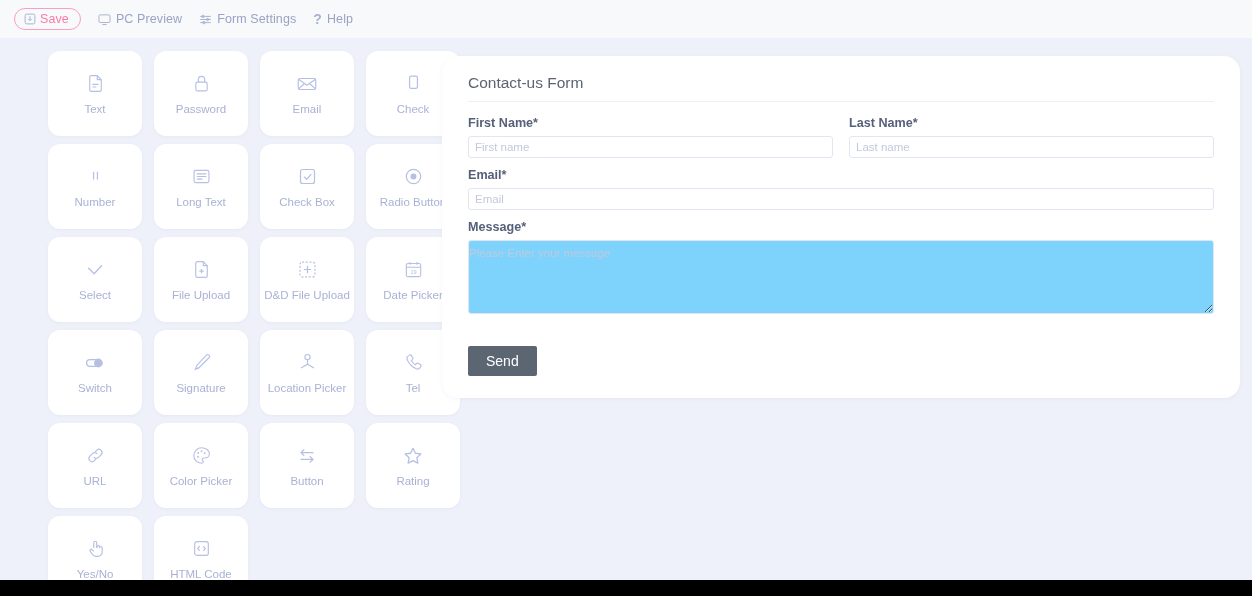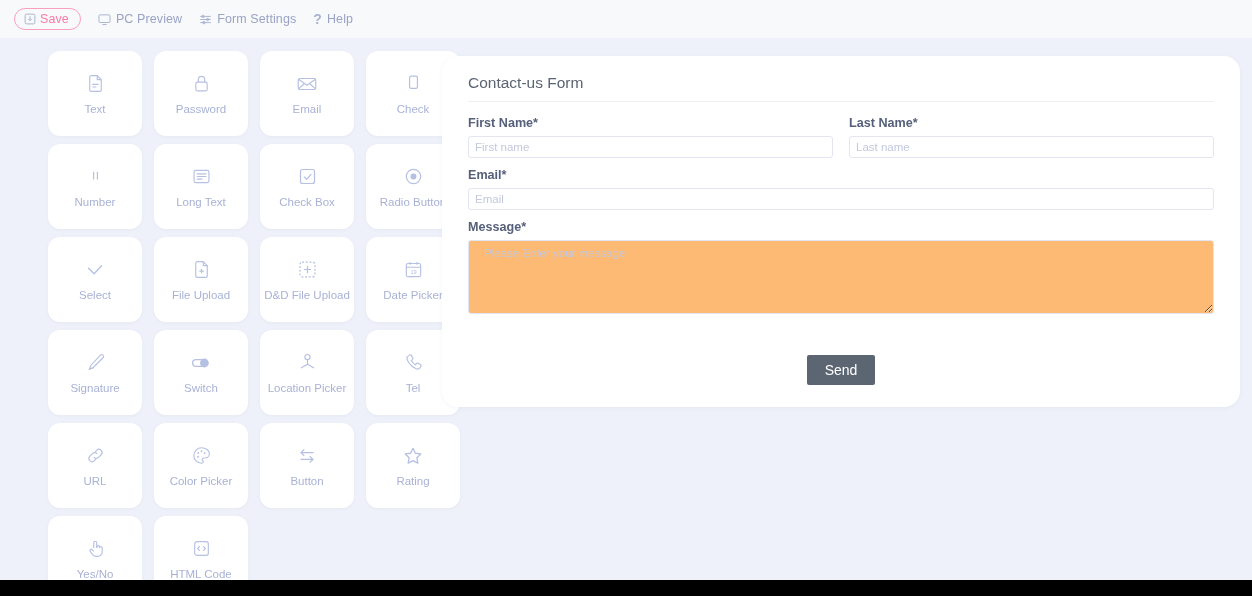--- a/index.html
+++ b/index.html
@@ -151,34 +151,34 @@
     padding: 0 6px;
     font-family: "Liberation Sans", sans-serif;
     outline: none;
   }
   .finput::placeholder { color: #c3c8dd; }
   .ftextarea {
     width: 100%;
     height: 74px;
     border: 1px solid #e3e6f1;
     border-radius: 3px;
-    background: #fdba74;
+    background: #7dd3fc;
     font-size: 11.5px;
     color: #5c6474;
-    padding: 6px 15px;
+    padding: 6px 0;
     font-family: "Liberation Sans", sans-serif;
     resize: vertical;
     outline: none;
     display: block;
   }
   .ftextarea::placeholder { color: #c3c8dd; }
   .send-row {
     display: flex;
-    justify-content: center;
-    margin-top: 41px;
+    justify-content: flex-start;
+    margin-top: 32px;
   }
   .send-btn {
     background: #5c6673;
     color: #ffffff;
     border: none;
     border-radius: 2px;
     font-size: 14px;
     padding: 7px 18px;
     cursor: pointer;
     font-family: "Liberation Sans", sans-serif;
@@ -382,38 +382,38 @@
             <text x="12" y="17.2" font-size="6.4" fill="#b6c0e2" stroke="none" text-anchor="middle" font-family="Liberation Sans">19</text>
           </svg>
         </span>
         <span class="tlabel">Date Picker</span>
       </div>
     </div>
 
     <div class="tile-wrap">
       <div class="tile">
         <span class="ticon">
-          <svg width="21" height="21" viewBox="0 0 24 24" stroke-width="1.3">
-            <path d="M17.6 3.6 a2.1 2.1 0 0 1 3 3 L9.2 18 5 19.6 6.6 15.4 Z"></path>
-            <path d="M5 19.6 9.2 18"></path>
-          </svg>
-        </span>
-        <span class="tlabel">Signature</span>
-      </div>
-    </div>
-
-    <div class="tile-wrap">
-      <div class="tile">
-        <span class="ticon">
           <svg width="24" height="24" viewBox="0 0 24 24" stroke-width="1.3">
             <rect x="3.6" y="8.6" width="13" height="6.8" rx="3.4"></rect>
             <circle cx="15.4" cy="12" r="4.4" fill="#b6c0e2" stroke="none"></circle>
           </svg>
         </span>
         <span class="tlabel">Switch</span>
+      </div>
+    </div>
+
+    <div class="tile-wrap">
+      <div class="tile">
+        <span class="ticon">
+          <svg width="21" height="21" viewBox="0 0 24 24" stroke-width="1.3">
+            <path d="M17.6 3.6 a2.1 2.1 0 0 1 3 3 L9.2 18 5 19.6 6.6 15.4 Z"></path>
+            <path d="M5 19.6 9.2 18"></path>
+          </svg>
+        </span>
+        <span class="tlabel">Signature</span>
       </div>
     </div>
 
     <div class="tile-wrap">
       <div class="tile">
         <span class="ticon">
           <svg width="21" height="21" viewBox="0 0 24 24" stroke-width="1.3">
             <circle cx="12" cy="5.8" r="3"></circle>
             <path d="M12 8.8 V14"></path>
             <path d="M4.6 18.4 12 14 19.4 18.4"></path>

